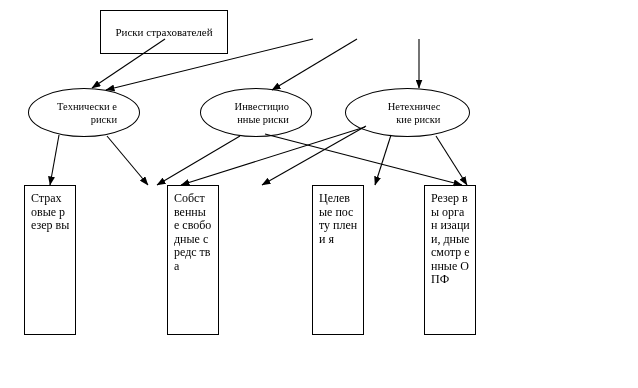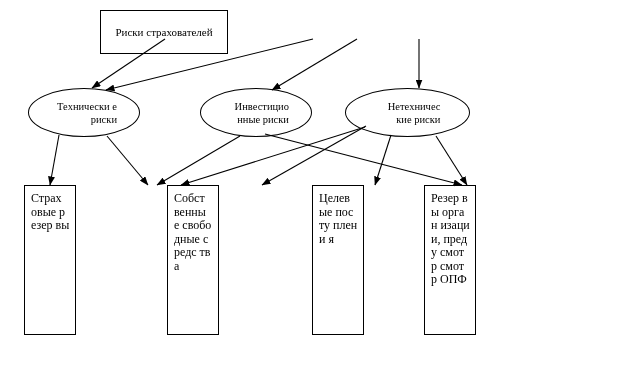--- a/index.html
+++ b/index.html
@@ -126,16 +126,16 @@
   <div class="node column-box" style="left:124px; top:185px; width:52px; height:150px;margin-left:43px;">
     <span class="ctext">Собст венны е свобо дные средс тва</span>
   </div>
 
 
   <div class="node column-box" style="left:312px; top:185px; width:52px; height:150px;">
     <span class="ctext">Целев ые посту плени я</span>
   </div>
 
   <div class="node column-box" style="left:424px; top:185px; width:52px; height:150px;">
-    <span class="ctext">Резер вы орган изаци и, преду смотр смотр ОПФ</span>
+    <span class="ctext">Резер вы орган изаци и, дные смотр енные ОПФ</span>
   </div>
 
 </div>
 
 </body></html>

